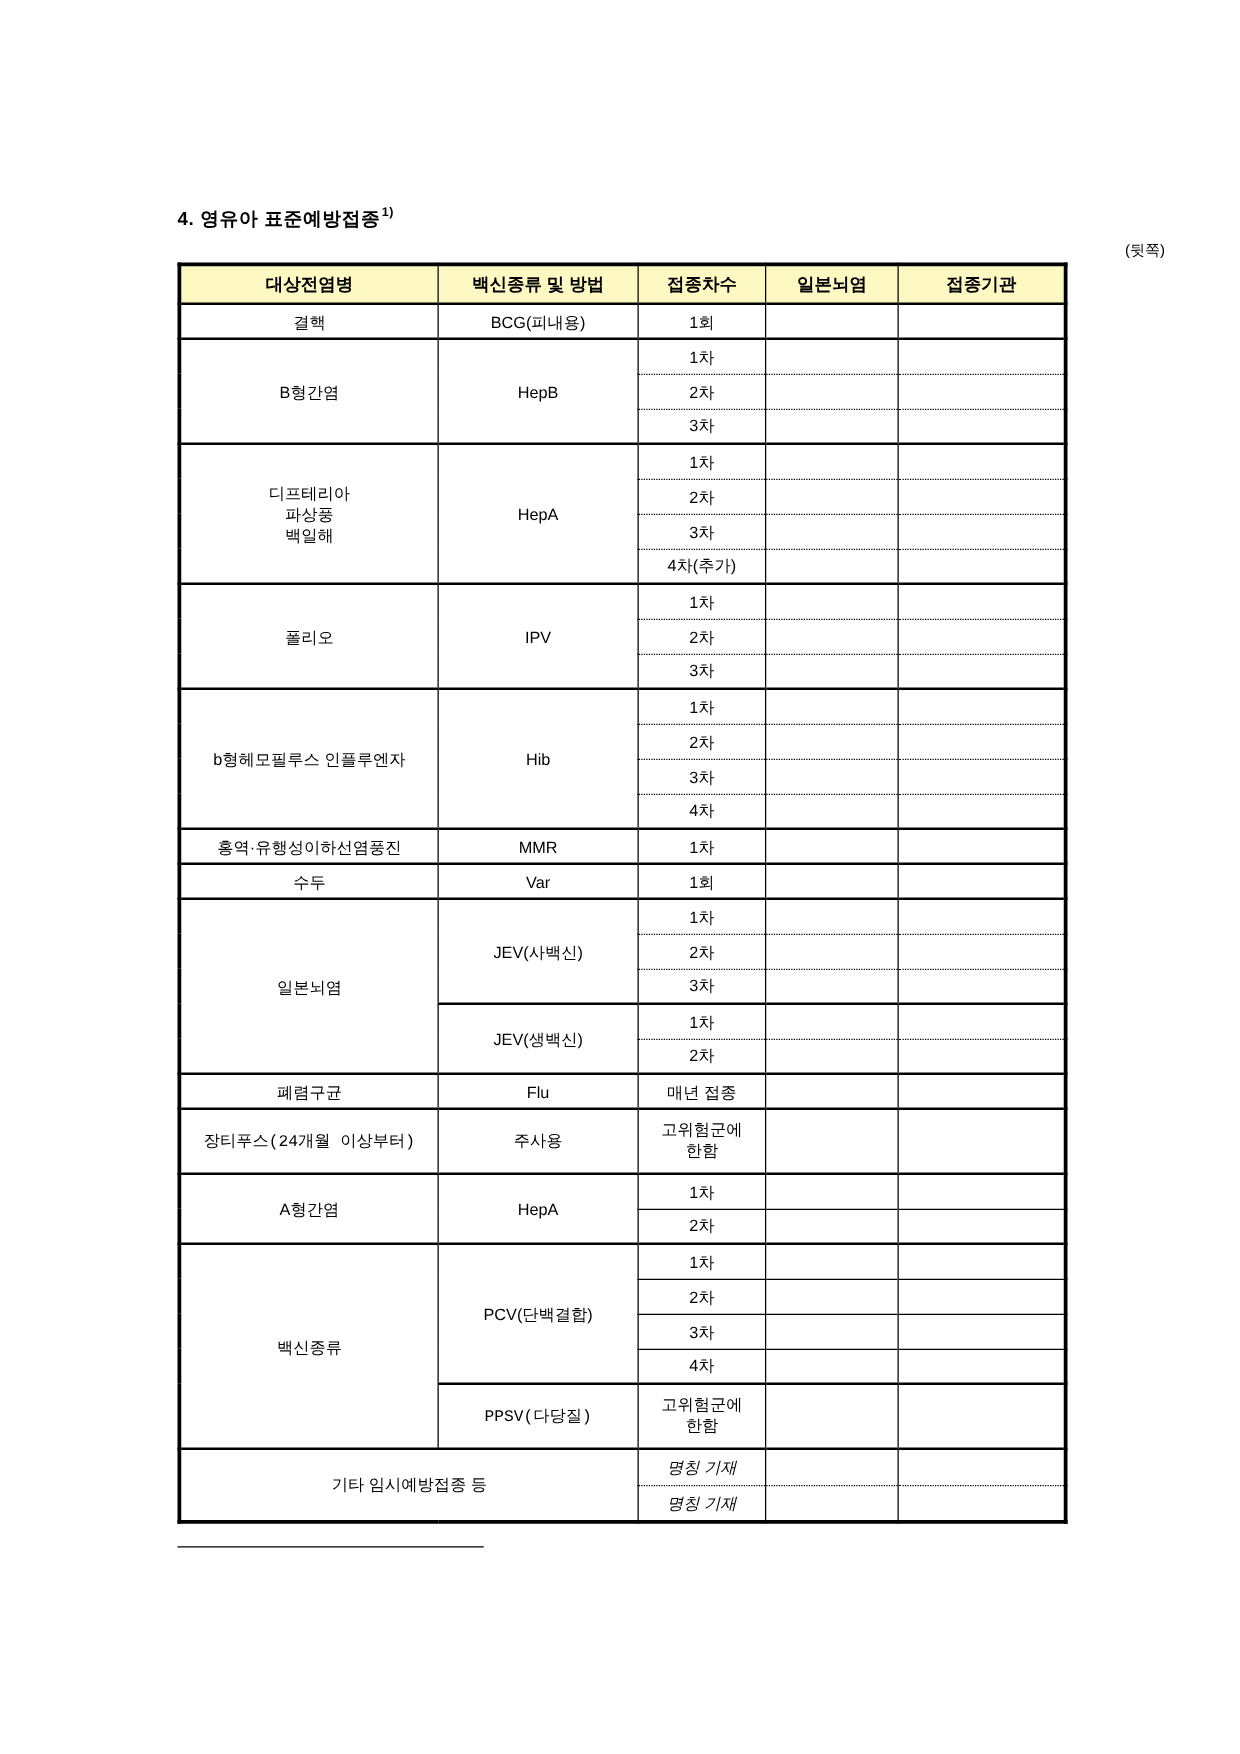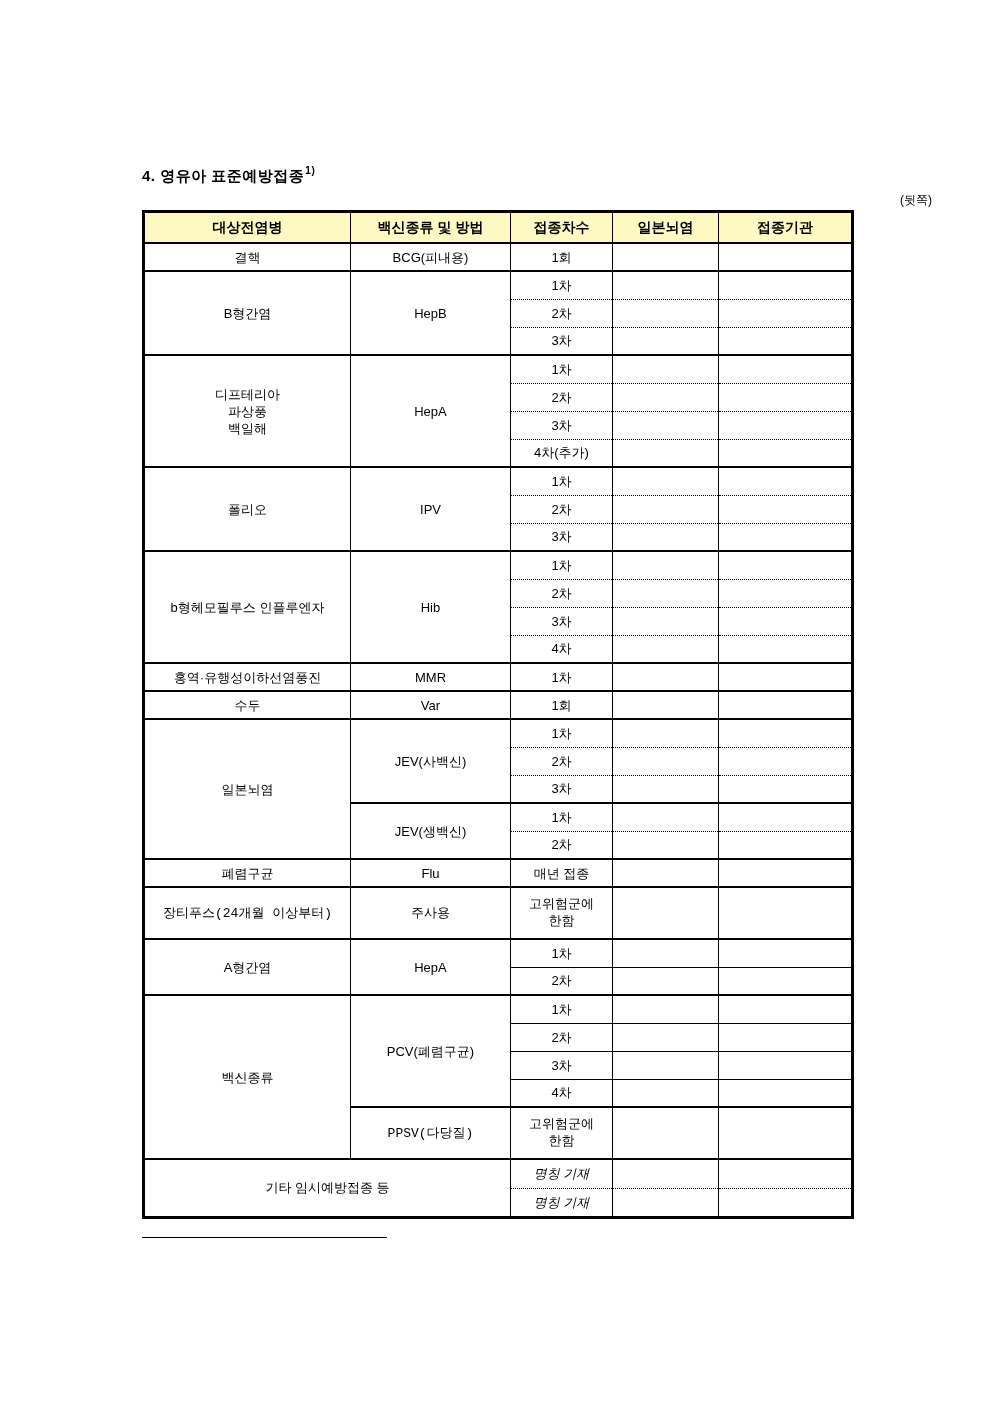--- a/index.html
+++ b/index.html
@@ -243,21 +243,21 @@
           <td></td>
         </tr>
         <tr class="thin">
           <td>2차</td>
           <td></td>
           <td></td>
         </tr>
 
         <tr class="sec">
           <td rowspan="5">백신종류</td>
-          <td rowspan="4">PCV(폐렴구균)</td>
+          <td rowspan="4">PCV(단백결합)</td>
           <td>1차</td>
           <td></td>
           <td></td>
         </tr>
         <tr class="thin">
           <td>2차</td>
           <td></td>
           <td></td>
         </tr>
         <tr class="thin">

